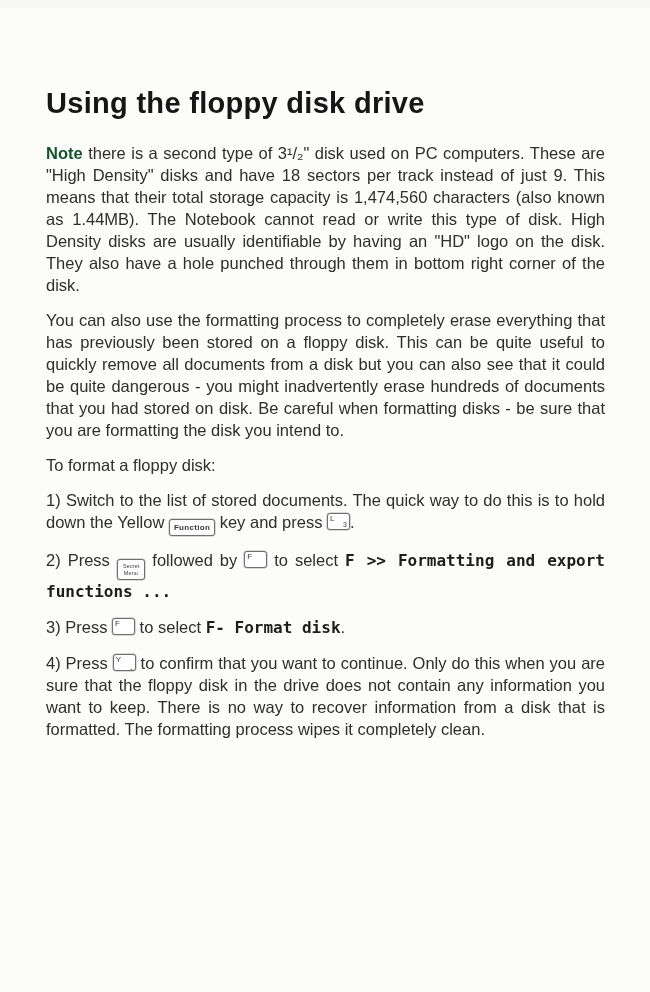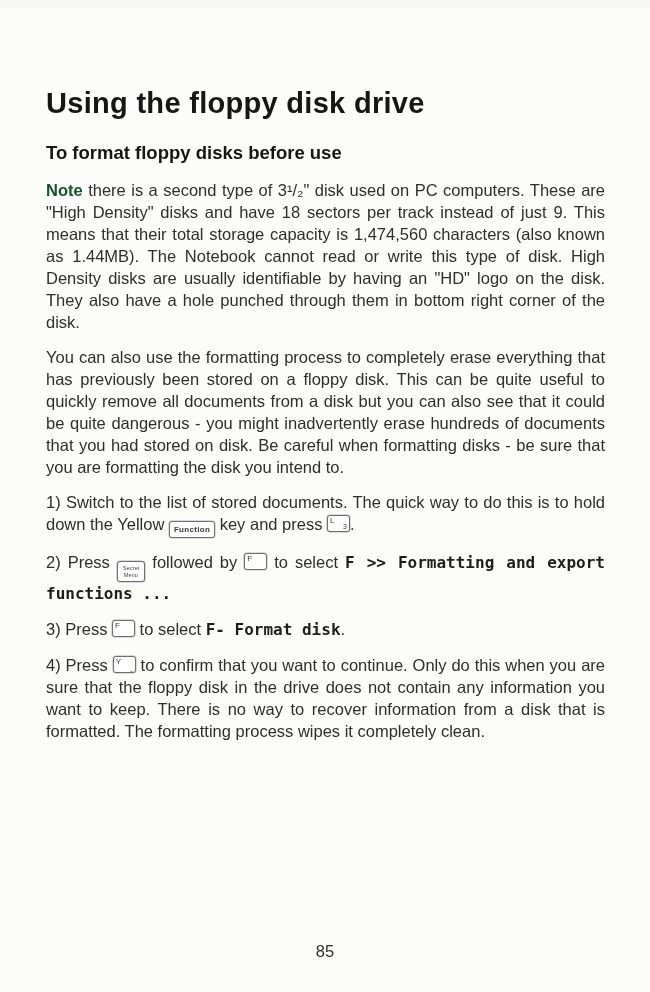--- a/index.html
+++ b/index.html
@@ -107,27 +107,27 @@
   }
 </style>
 </head>
 <body>
 
 <div class="page">
 
   <h1 class="title">Using the floppy disk drive</h1>
 
 
-  <h2 class="subhead">To format floppy disks before use</h2>
 
 
   <p class="body"><strong>Note</strong><span> there is a second type of 3¹/₂" disk used on PC computers. These are "High Density" disks and have 18 sectors per track instead of just 9. This means that their total storage capacity is 1,474,560 characters (also known as 1.44MB). The Notebook cannot read or write this type of disk. High Density disks are usually identifiable by having an "HD" logo on the disk. They also have a hole punched through them in bottom right corner of the disk.</span></p>
 
   <p class="body">You can also use the formatting process to completely erase everything that has previously been stored on a floppy disk. This can be quite useful to quickly remove all documents from a disk but you can also see that it could be quite dangerous - you might inadvertently erase hundreds of documents that you had stored on disk. Be careful when formatting disks - be sure that you are formatting the disk you intend to.</p>
 
+  <p class="body">To format a floppy disk:</p>
 
   <p class="body step">1) Switch to the list of stored documents. The quick way to do this is to hold down the Yellow <span class="key key-function">
         <span class="key-line">Function</span>
       </span> key and press <span class="key key-letter">
         <span class="key-main">L</span>
         <span class="key-sub">3</span>
       </span>.</p>
   <p class="body step">2) Press <span class="key key-menu">
         <span class="key-line">Secret</span>
         <span class="key-line">Menu</span>
@@ -135,15 +135,14 @@
         <span class="key-main">F</span>
       </span> to select <span class="mono">F &gt;&gt; Formatting and export functions ...</span></p>
   <p class="body step">3) Press <span class="key key-letter">
         <span class="key-main">F</span>
       </span> to select <span class="mono">F- Format disk</span>.</p>
   <p class="body step">4) Press <span class="key key-letter">
         <span class="key-main">Y</span>
         <span class="key-sub">˷</span>
       </span> to confirm that you want to continue. Only do this when you are sure that the floppy disk in the drive does not contain any information you want to keep. There is no way to recover information from a disk that is formatted. The formatting process wipes it completely clean.</p>
 
-  <div class="page-number">85</div>
 
 </div>
 
 </body></html>

